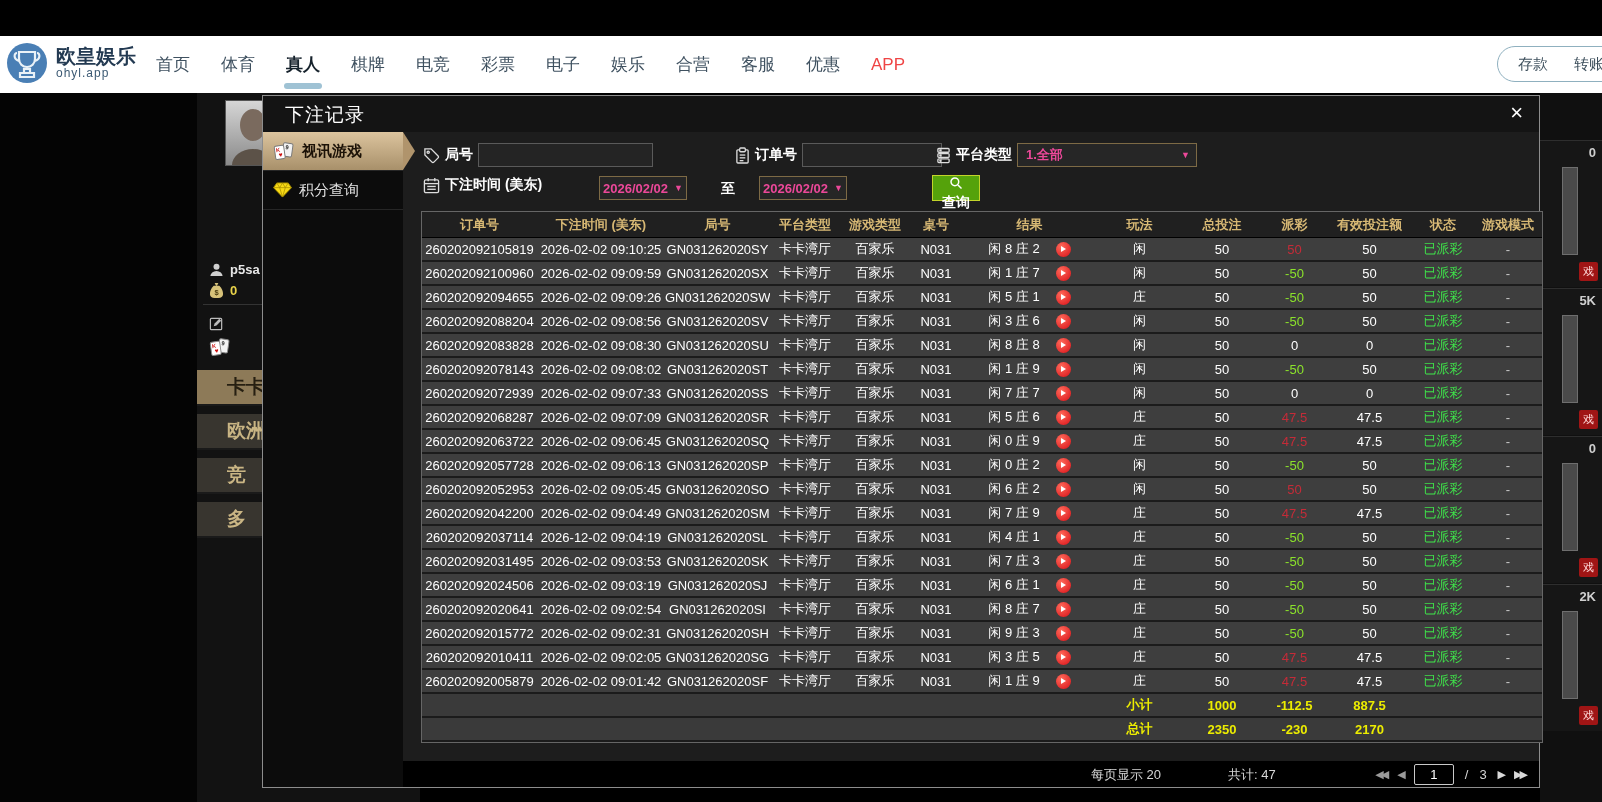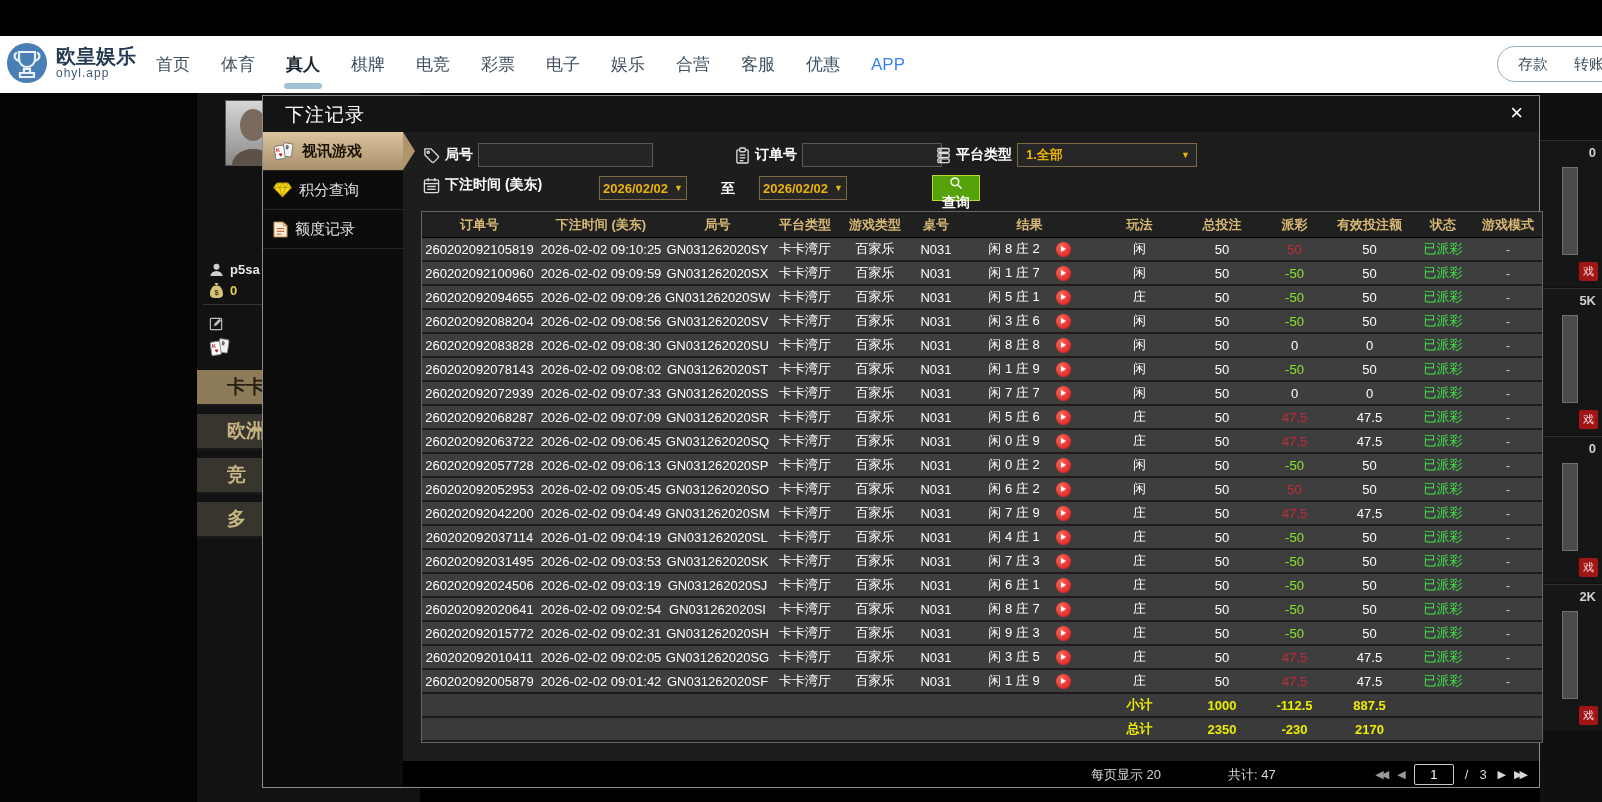--- a/index.html
+++ b/index.html
@@ -8,21 +8,21 @@
   
   .topbar{position:absolute;left:0;top:0;width:1602px;height:57px;background:#fff;z-index:30;margin-top:36px;}
   .brand{position:absolute;left:6px;top:6px;display:flex;align-items:center;gap:8px;}
   .brand-txt{display:flex;flex-direction:column;line-height:1.05;}
   .brand-title{font-size:20px;font-weight:bold;color:#233a52;}
   .brand-sub{font-size:12px;color:#3c5a74;letter-spacing:1px;}
   .main-nav{position:absolute;left:152px;top:0;height:57px;display:flex;align-items:center;gap:23px;text-align:center;}
   .nav-item{font-size:17px;color:#3f5160;cursor:pointer;position:relative;padding:0 4px;white-space:nowrap;}
   .nav-item.active{color:#16222c;font-weight:bold;}
   .nav-item.active::after{content:'';position:absolute;left:50%;transform:translateX(-50%);bottom:-13px;width:38px;height:6px;border-radius:4px;background:#9fc2d4;}
-  .nav-item.muted{color:#3b82f6;}
+  .nav-item.muted{color:#ef4444;}
   .wallet-pill{position:absolute;left:1497px;top:10px;height:34px;border:1px solid #8fb0bf;border-radius:18px;display:flex;align-items:center;gap:26px;padding:0 20px;color:#3d4f5c;font-size:15px;background:#fff;}
   .wallet-pill span{cursor:pointer;white-space:nowrap;}
 
   
   .pa-bar{position:absolute;left:0;top:57px;width:1602px;height:35px;background:linear-gradient(#565656,#2b2b2b 45%,#121212);border-bottom:2px solid #000;z-index:5;}
   .pa-logo{position:absolute;left:212px;top:6px;display:flex;align-items:center;gap:18px;}
   .pa-name{font-size:16px;font-weight:bold;color:#8f8f8f;letter-spacing:2px;}
   .pa-icons{position:absolute;right:16px;top:4px;display:flex;align-items:center;gap:20px;}
   .pa-ic{width:26px;height:26px;display:flex;flex-direction:column;align-items:center;justify-content:center;cursor:pointer;color:#8a8a8a;}
   .vip-label{font-size:7px;font-weight:bold;color:#8a8a8a;letter-spacing:1px;margin-top:-2px;}
@@ -53,21 +53,21 @@
   .m-close{position:absolute;right:16px;top:4px;color:#fff;font-size:22px;cursor:pointer;line-height:26px;}
   .m-side{position:absolute;left:0;top:36px;bottom:0;width:140px;background:#0c0c0c;border-right:1px solid #000;}
   .side-item{position:relative;height:38px;display:flex;align-items:center;gap:7px;padding-left:10px;color:#e2e2e2;font-size:15px;border-bottom:1px solid #262626;cursor:pointer;}
   .side-item.active{background:linear-gradient(#dcc49e,#a8906a);color:#1c1207;font-weight:bold;}
   .side-item.active::after{content:'';position:absolute;right:-12px;top:50%;transform:translateY(-50%);border-left:12px solid #b0946c;border-top:19px solid transparent;border-bottom:19px solid transparent;z-index:25;}
   .m-body{position:absolute;left:140px;top:36px;right:0;bottom:0;background:#1d1d1d;}
 
   
   .f-group{position:absolute;display:flex;align-items:center;gap:5px;color:#fff;font-size:14px;font-weight:bold;}
   .f-input{background:#242424;border:1px solid #5a5a5a;height:22px;color:#fff;font-size:13px;padding:0 5px;}
-  .sel-box{height:22px;background:#262626;border:1px solid #7d6a45;color:#eab308;font-size:13px;font-weight:bold;display:flex;align-items:center;cursor:pointer;box-sizing:content-box;}
+  .sel-box{height:22px;background:#262626;border:1px solid #7d6a45;color:#ec4899;font-size:13px;font-weight:bold;display:flex;align-items:center;cursor:pointer;box-sizing:content-box;}
   .sel-box .car{font-size:9px;margin-left:auto;padding:0 6px;}
   .date-box{width:86px;justify-content:center;gap:6px;}
   .date-box .car{margin-left:0;padding:0;}
   .btn-query{position:absolute;display:flex;align-items:center;gap:4px;height:24px;padding:0 9px;background:#55a20b;border:1px solid #c3d42a;color:#fff;font-size:14px;font-weight:bold;cursor:pointer;flex-direction:column;}
 
   
   .tbl-wrap{position:absolute;left:18px;top:79px;width:1120px;border:1px solid #666;}
   table.tbl{border-collapse:collapse;table-layout:fixed;width:1120px;font-size:13px;}
   .tbl th{height:23px;background:#202020;color:#d7b874;font-weight:bold;border-bottom:1px solid #000;white-space:nowrap;overflow:hidden;}
   .tbl td{height:22px;text-align:center;color:#fff;background:#3e3e3e;border-bottom:2px solid #1b1b1b;padding:0;white-space:nowrap;overflow:hidden;}
@@ -309,34 +309,20 @@
         <span>视讯游戏</span>
       </div>
       <div class="side-item">
         <span class="ic">
             <svg width="19" height="16" viewBox="0 0 20 17">
               <path d="M4 1h12l3.5 5L10 16 0.5 6z" fill="#f7d915" stroke="#a98f00"></path>
               <path d="M0.5 6h19M4 1l3 5 3-5 3 5 3-5M7 6l3 10 3-10" fill="none" stroke="#a98f00" stroke-width="0.8"></path>
             </svg>
           </span>
         <span>积分查询</span>
-      </div>
-      <div class="side-item">
-        <span class="ic">
-            <svg width="15" height="17" viewBox="0 0 16 18">
-              <path d="M1 1h10l4 4v12H1z" fill="#f5ede0" stroke="#c77c2a"></path>
-              <path d="M11 1v4h4" fill="none" stroke="#c77c2a"></path>
-              <g stroke="#d2691e" stroke-width="1.2">
-                <line x1="4" y1="8" x2="12" y2="8"></line>
-                <line x1="4" y1="11" x2="12" y2="11"></line>
-                <line x1="4" y1="14" x2="9" y2="14"></line>
-              </g>
-            </svg>
-          </span>
-        <span>额度记录</span>
       </div>
     </div>
 
     <div class="m-body">
 
       <div class="f-group" style="left:20px;top:11px;">
         <span class="ic">
             <svg width="17" height="17" viewBox="0 0 18 18" fill="none" stroke="#ddd" stroke-width="1.4">
               <path d="M2 2h6.5L16 9.5a1.4 1.4 0 0 1 0 2L11.5 16a1.4 1.4 0 0 1-2 0L2 8.5z"></path>
               <circle cx="5.5" cy="5.5" r="1.2"></circle>
@@ -697,21 +683,21 @@
     <td class="c-play">庄</td>
     <td class="c-total">50</td>
     <td class="c-payout win">47.5</td>
     <td class="c-valid">47.5</td>
     <td class="c-status status">已派彩</td>
     <td class="c-mode mode">-</td>
   </tr>
 
   <tr>
     <td class="c-order">260202092037114</td>
-    <td class="c-time">2026-01-02 09:04:19</td>
+    <td class="c-time">2026-12-02 09:04:19</td>
     <td class="c-round">GN031262020SL</td>
     <td class="c-platform">卡卡湾厅</td>
     <td class="c-game">百家乐</td>
     <td class="c-table">N031</td>
     <td>
       <span class="res-wrap">
                     <span class="c-result">闲 4 庄 1</span>
                     <span class="play-btn"></span>
                   </span>
     </td>

